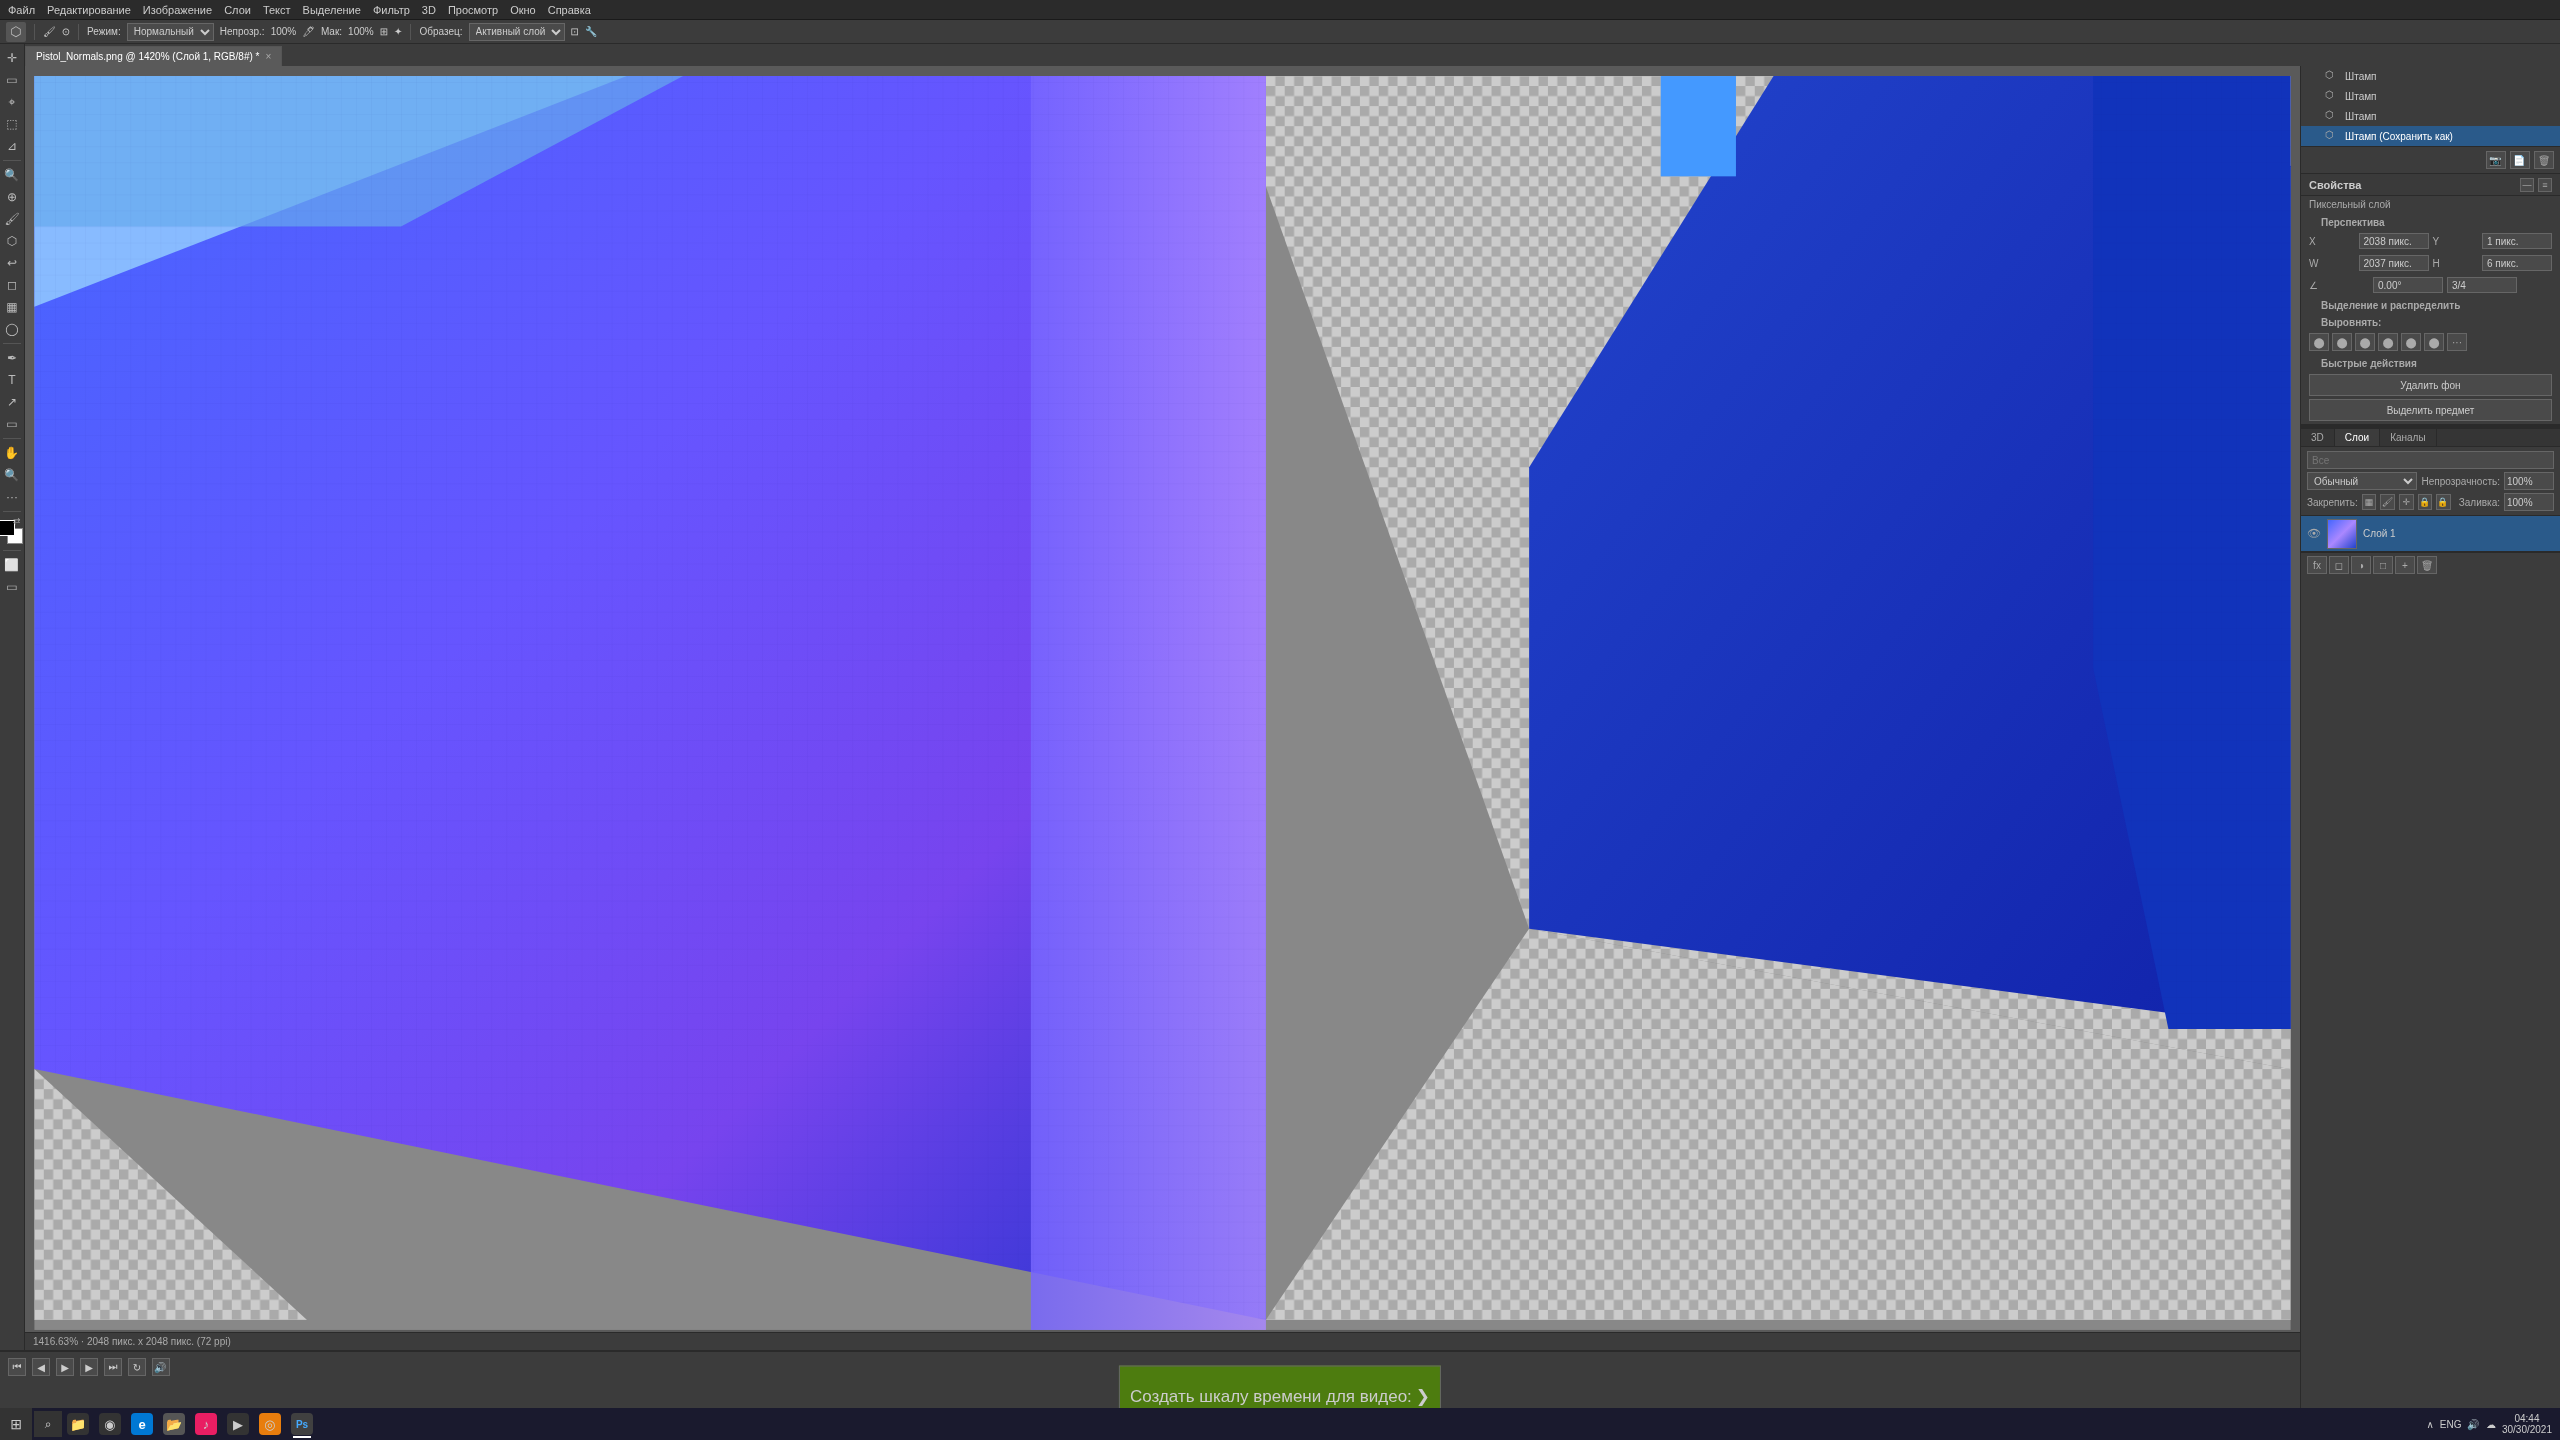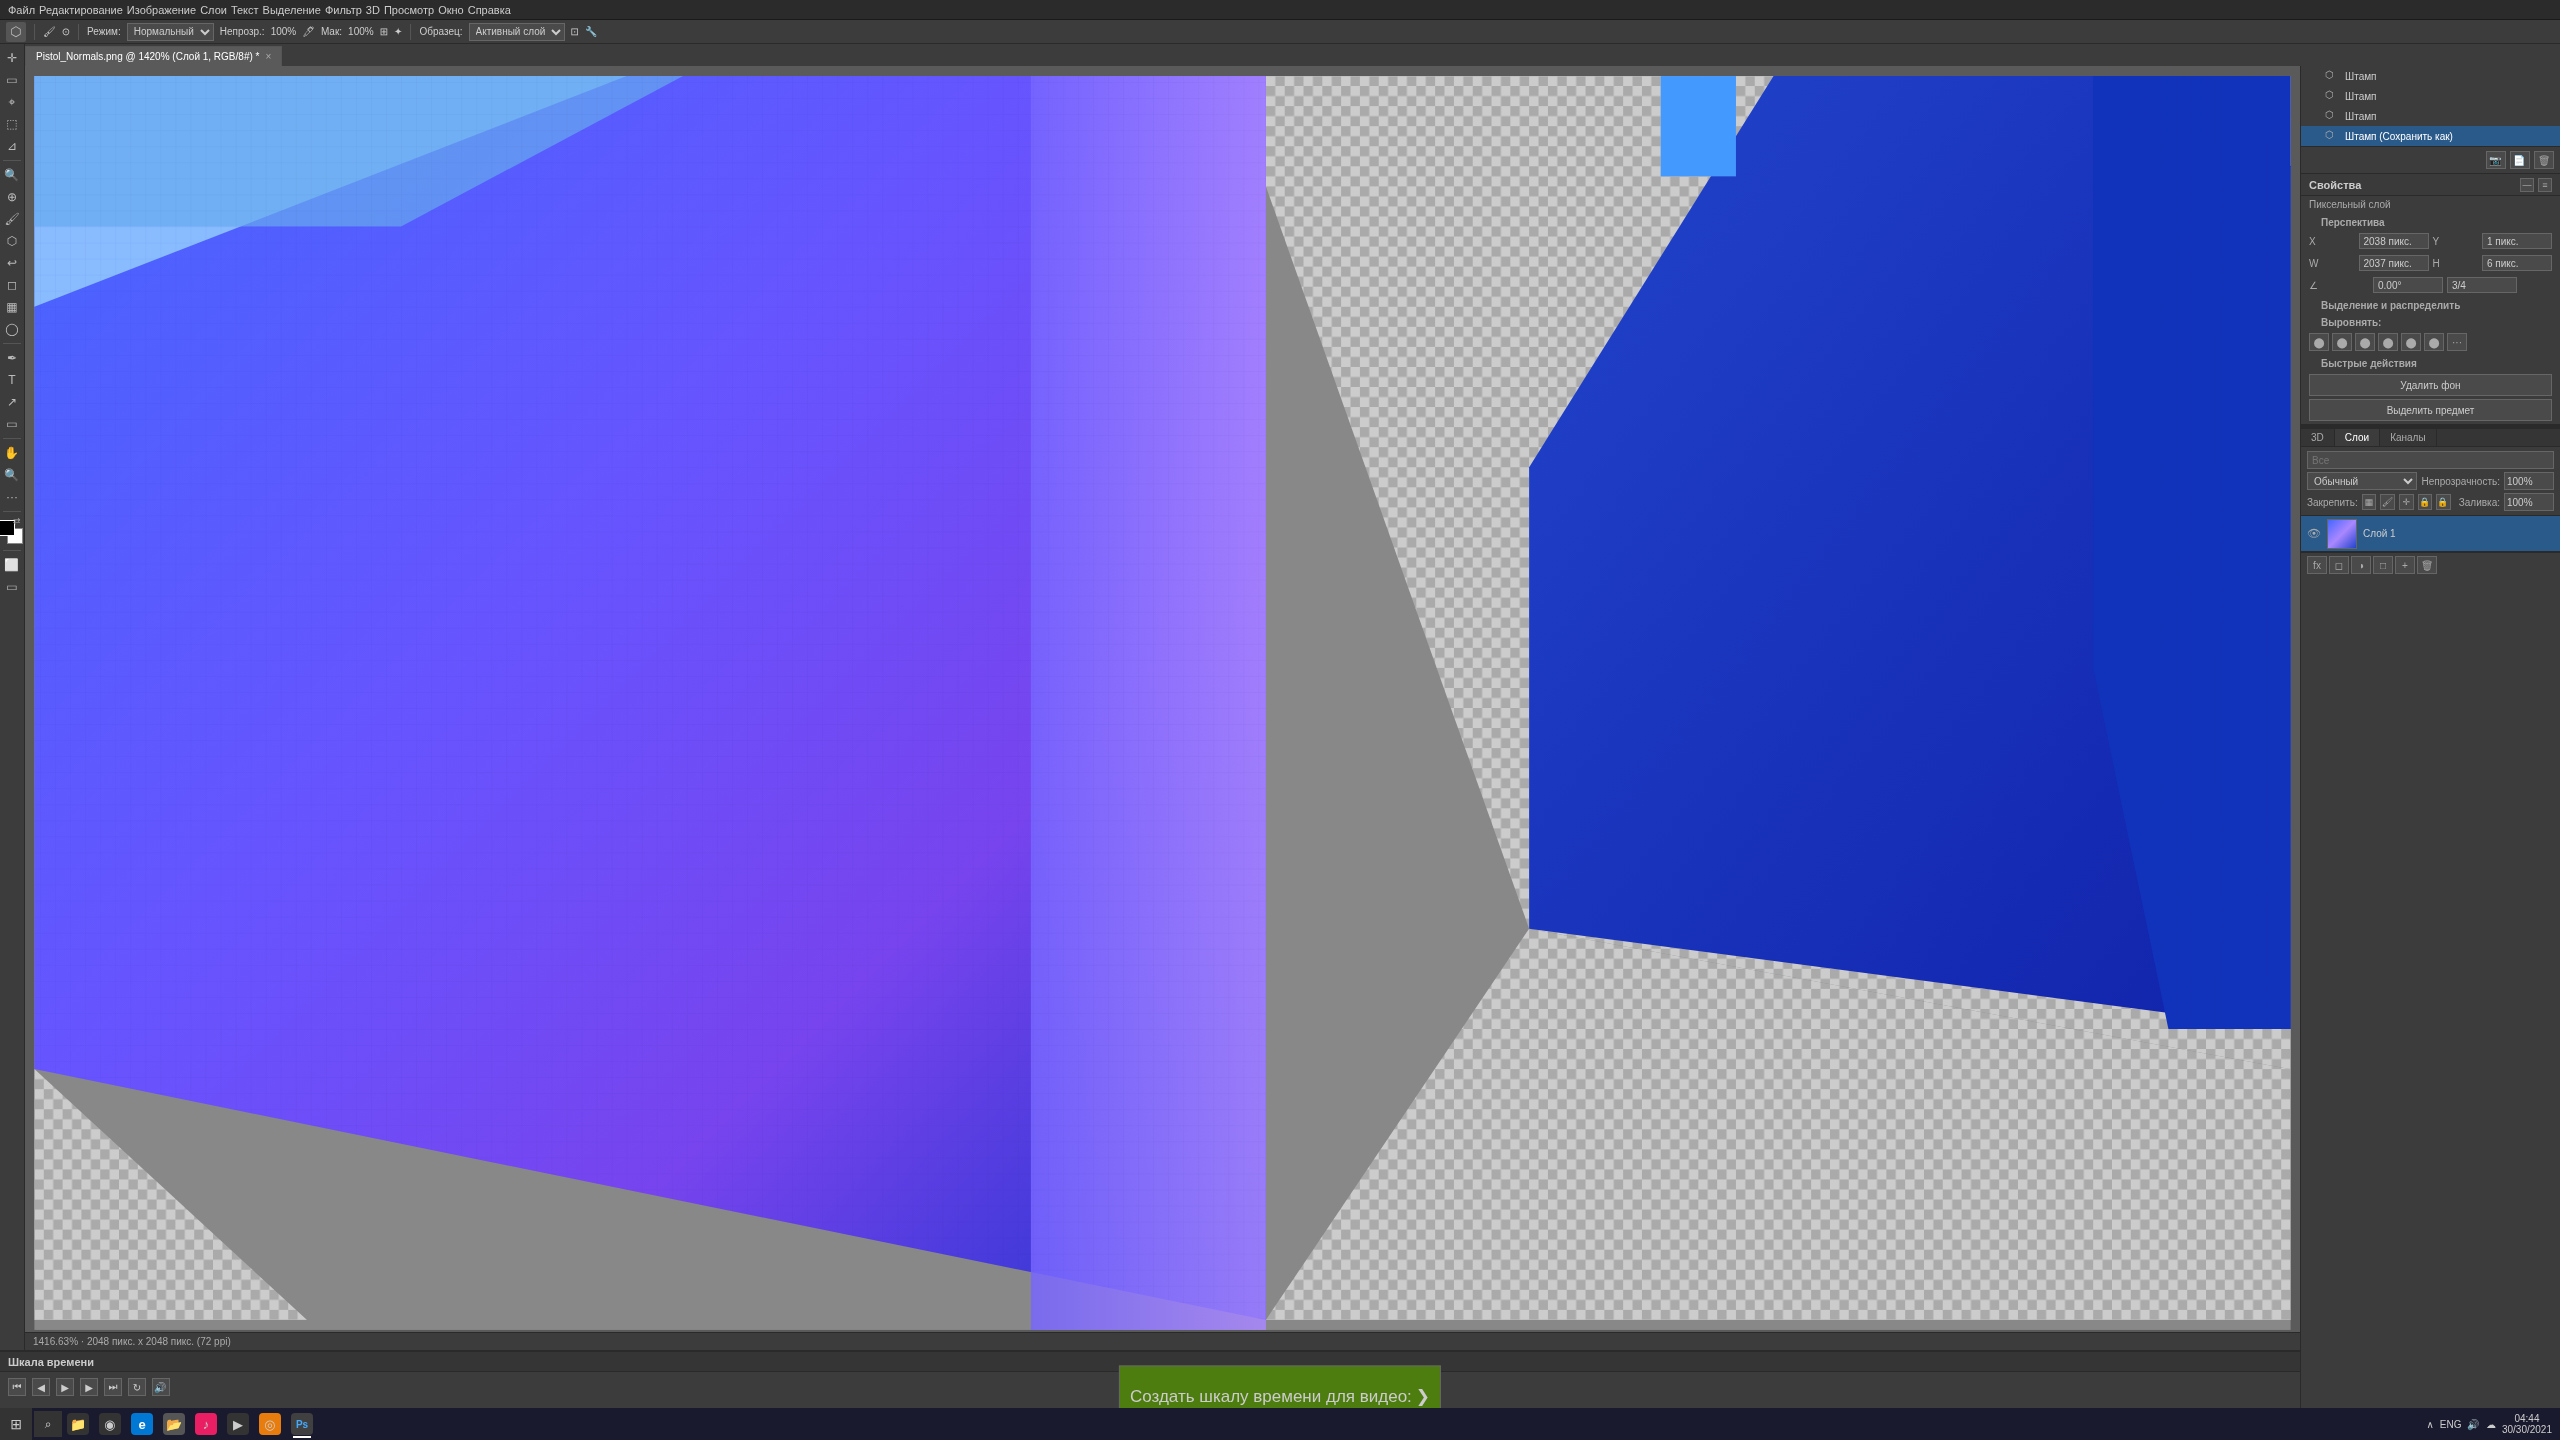--- a/index.html
+++ b/index.html
@@ -16,21 +16,21 @@
 
     
     #menu-bar {
       position: absolute;
       top: 0; left: 0; right: 0;
       height: 20px;
       background: #2b2b2b;
       display: flex;
       align-items: center;
       padding: 0 8px;
-      gap: 4px;
+      gap: 12px;
       z-index: 100;
       border-bottom: 1px solid #1a1a1a;
     }
     #menu-bar span {
       font-size: 11px;
       color: #cccccc;
       cursor: pointer;
     }
 
     
@@ -930,24 +930,20 @@
     <div class="layer-bottom-btn">◻</div>
     <div class="layer-bottom-btn">◑</div>
     <div class="layer-bottom-btn">□</div>
     <div class="layer-bottom-btn">+</div>
     <div class="layer-bottom-btn">🗑</div>
   </div>
 
 </div>
 
 <div id="timeline">
-  <div id="timeline-header">
-    <span id="timeline-title">Шкала времени</span>
-    <span style="font-size:11px;cursor:pointer;">×</span>
-  </div>
   <div id="timeline-controls">
     <div class="timeline-btn">⏮</div>
     <div class="timeline-btn">◀</div>
     <div class="timeline-btn">▶</div>
     <div class="timeline-btn">▶</div>
     <div class="timeline-btn">⏭</div>
     <div class="timeline-btn">↻</div>
     <div class="timeline-btn">🔊</div>
   </div>
   <div id="timeline-create-btn">

